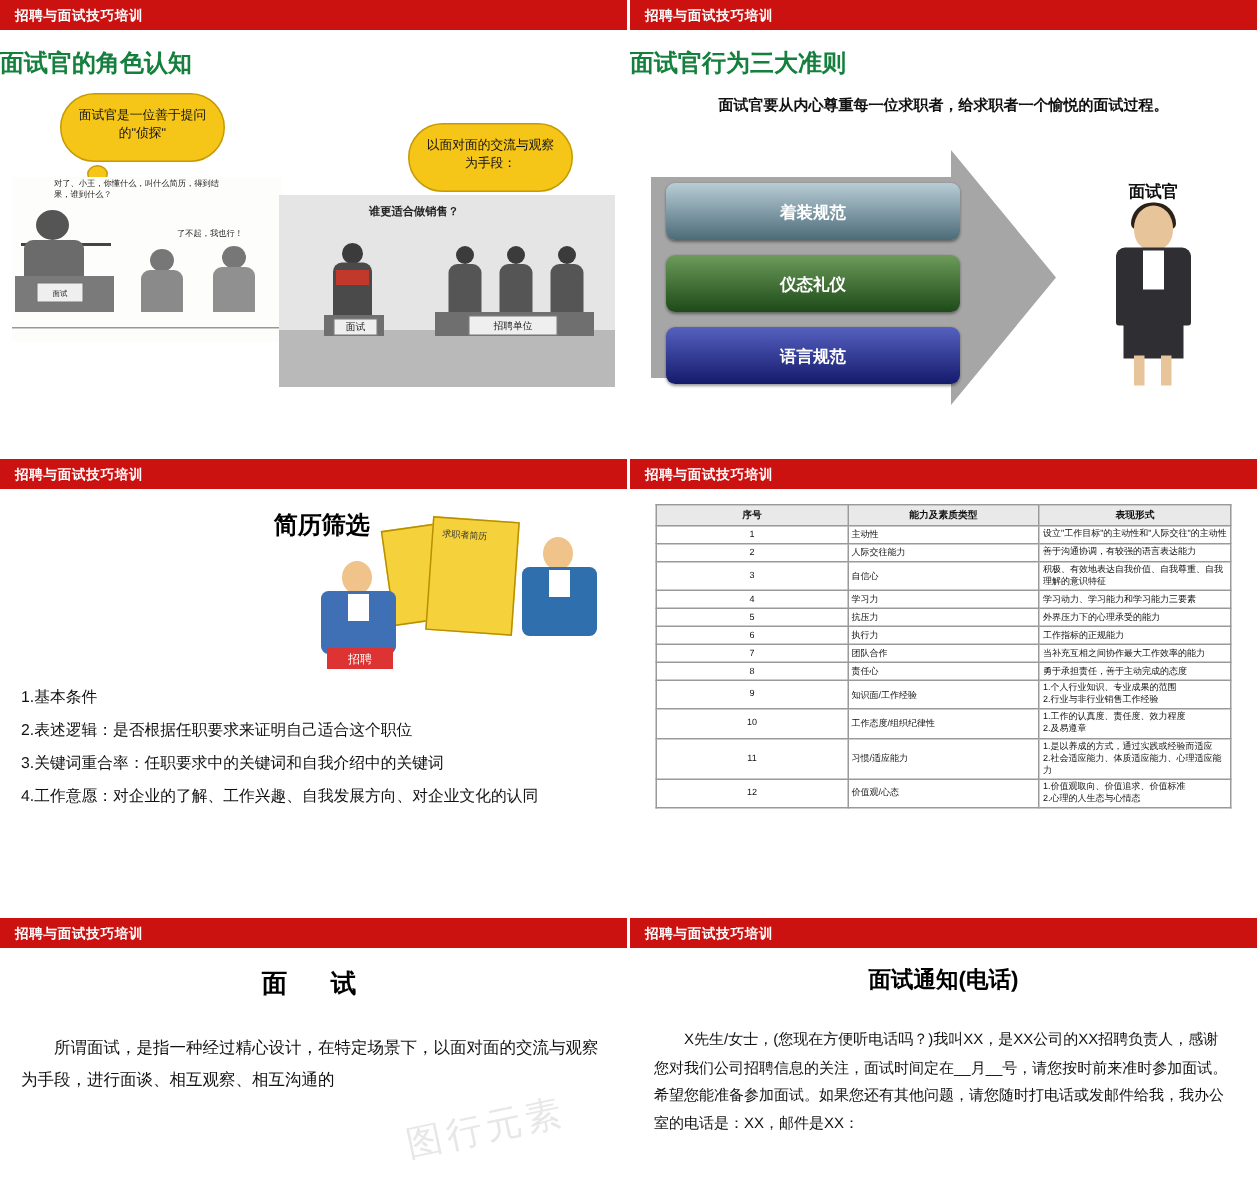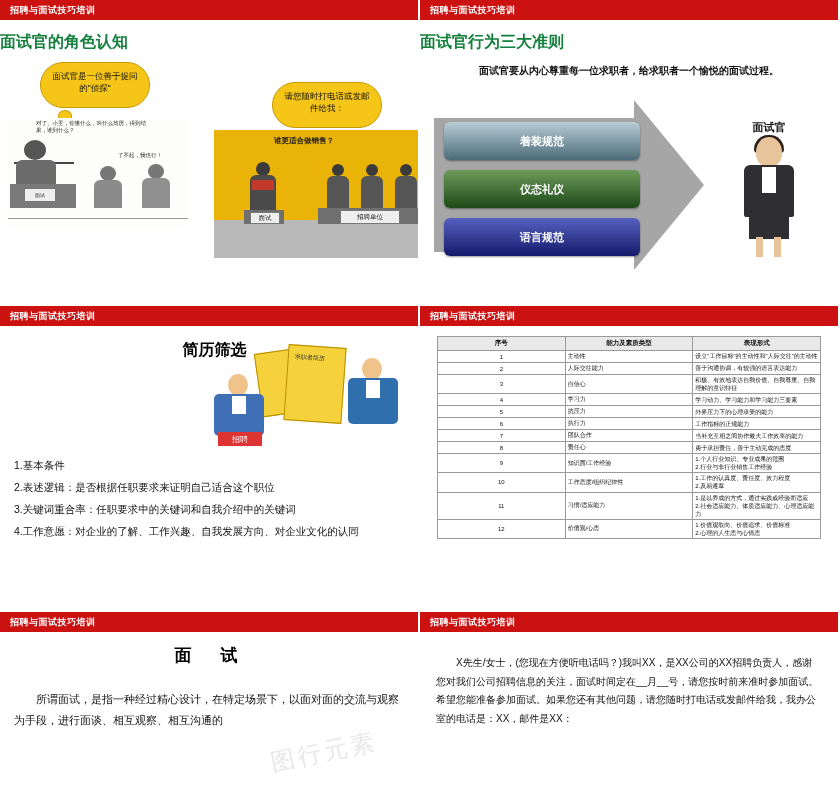--- a/index.html
+++ b/index.html
@@ -68,22 +68,21 @@
   .bubble.b2{left:272px;top:38px;width:110px;height:46px;}
   .bdot{position:absolute;background:#f5c518;border:1px solid #c79a00;border-radius:50%;}
   .sketch{
     position:absolute;left:8px;top:74px;width:180px;height:110px;
     background:#fdfdfb;
     border:0;
   }
   .sketch-line{position:absolute;background:#333;}
   .photo{
     position:absolute;left:186px;top:86px;width:224px;height:128px;
-    background:#eab308;
-    margin-left:28px;
+    background:#e5e5e5;
   }
   .ph-floor{position:absolute;left:0;bottom:0;width:100%;height:38px;background:#b9b9b9;}
   .ph-desk{position:absolute;background:#6f6f6f;}
   .ph-person{position:absolute;background:#2a2a2a;border-radius:6px 6px 0 0;}
   .ph-head{position:absolute;background:#3a3a3a;border-radius:50%;}
   .ph-text{position:absolute;font-size:7px;color:#222;}
   .ph-sign{position:absolute;background:#efefef;border:1px solid #777;font-size:6.5px;color:#222;display:flex;align-items:center;justify-content:center;}
   .ph-red{position:absolute;background:#c0392b;}
   
   .arrow-wrap{position:absolute;left:14px;top:100px;width:280px;height:170px;}
@@ -175,21 +174,21 @@
     <div class="band">
       <span class="tag">招聘与面试技巧培训</span>
     </div>
     <div class="title">面试官的角色认知</div>
 
     <div class="art1">
       <div class="bubble b1">面试官是一位善于提问的"侦探"</div>
       <div class="bdot" style="left:58px;top:66px;width:12px;height:10px;"></div>
       <div class="bdot" style="left:48px;top:78px;width:8px;height:7px;"></div>
 
-      <div class="bubble b2">请您随时打电话或发邮件给我：</div>
+      <div class="bubble b2">以面对面的交流与观察为手段：</div>
       <div class="bdot" style="left:290px;top:86px;width:11px;height:9px;"></div>
       <div class="bdot" style="left:280px;top:97px;width:7px;height:6px;"></div>
 
       <div class="sketch">
         <div class="ph-text" style="left:28px;top:2px;width:120px;font-size:5.5px;line-height:1.3;">对了、小王，你懂什么，叫什么简历，得到结果，谁到什么？</div>
         <div class="ph-text" style="left:110px;top:34px;width:58px;font-size:5.5px;">了不起，我也行！</div>
         <div class="sketch-line" style="left:6px;top:44px;width:60px;height:2px;background:#444;"></div>
         <div class="ph-head" style="left:16px;top:22px;width:22px;height:20px;background:#555;"></div>
         <div class="ph-person" style="left:8px;top:42px;width:40px;height:26px;background:#6b6b6b;"></div>
         <div class="ph-desk" style="left:2px;top:66px;width:66px;height:24px;background:#7a7a7a;"></div>
@@ -361,16 +360,17 @@
     </div>
     <div class="s5-title">面　试</div>
     <div class="s5-body">所谓面试，是指一种经过精心设计，在特定场景下，以面对面的交流与观察为手段，进行面谈、相互观察、相互沟通的</div>
     <div class="wm">图行元素</div>
   </section>
 
   <section class="slide">
     <div class="band">
       <span class="tag">招聘与面试技巧培训</span>
     </div>
+    <div class="s6-title">面试通知(电话)</div>
     <div class="s6-body">X先生/女士，(您现在方便听电话吗？)我叫XX，是XX公司的XX招聘负责人，感谢您对我们公司招聘信息的关注，面试时间定在__月__号，请您按时前来准时参加面试。希望您能准备参加面试。如果您还有其他问题，请您随时打电话或发邮件给我，我办公室的电话是：XX，邮件是XX：</div>
   </section>
 
 </div>
 
 </body></html>

